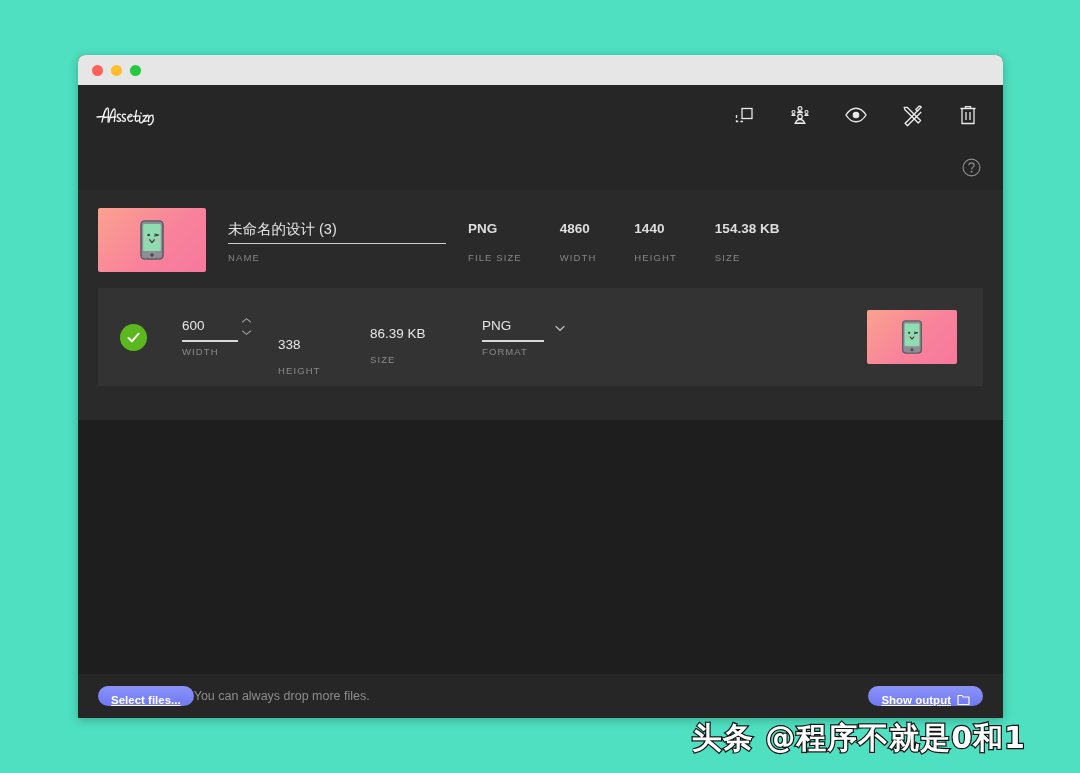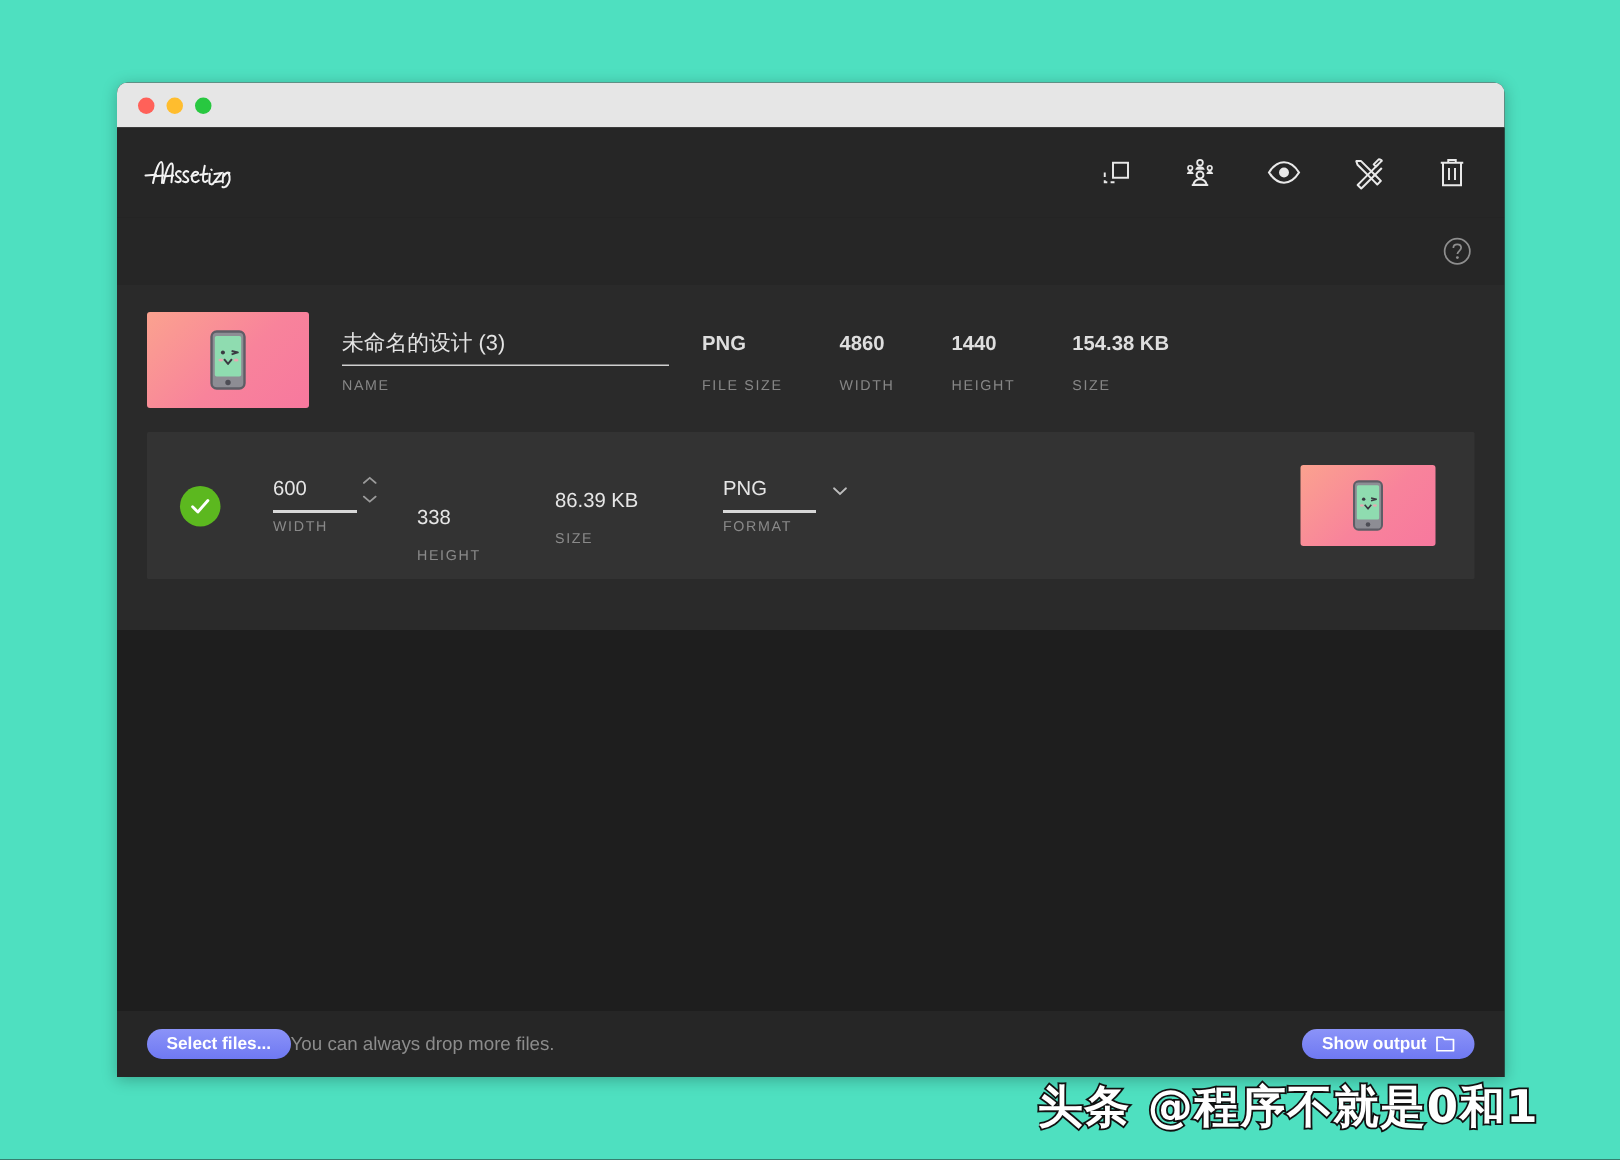--- a/index.html
+++ b/index.html
@@ -225,24 +225,25 @@
   .btn-pill {
     background: linear-gradient(180deg,#8b93f8 0%,#6f79f2 100%);
     color: #ffffff;
     font-size: 11.5px;
     font-weight: bold;
     border: none;
     border-radius: 11px;
     height: 20px;
     padding: 0 13px;
     display: flex;
-    align-items: center;
+    align-items: flex-end;
     gap: 6px;
     cursor: pointer;
     font-family: "Liberation Sans", sans-serif;
+    text-decoration: underline;
   }
   .drop-hint {
     color: #8c8c8c;
     font-size: 12.5px;
     margin-left: 0;
   }
   .bottom-right { margin-left: auto; }
 
   
   .watermark {

